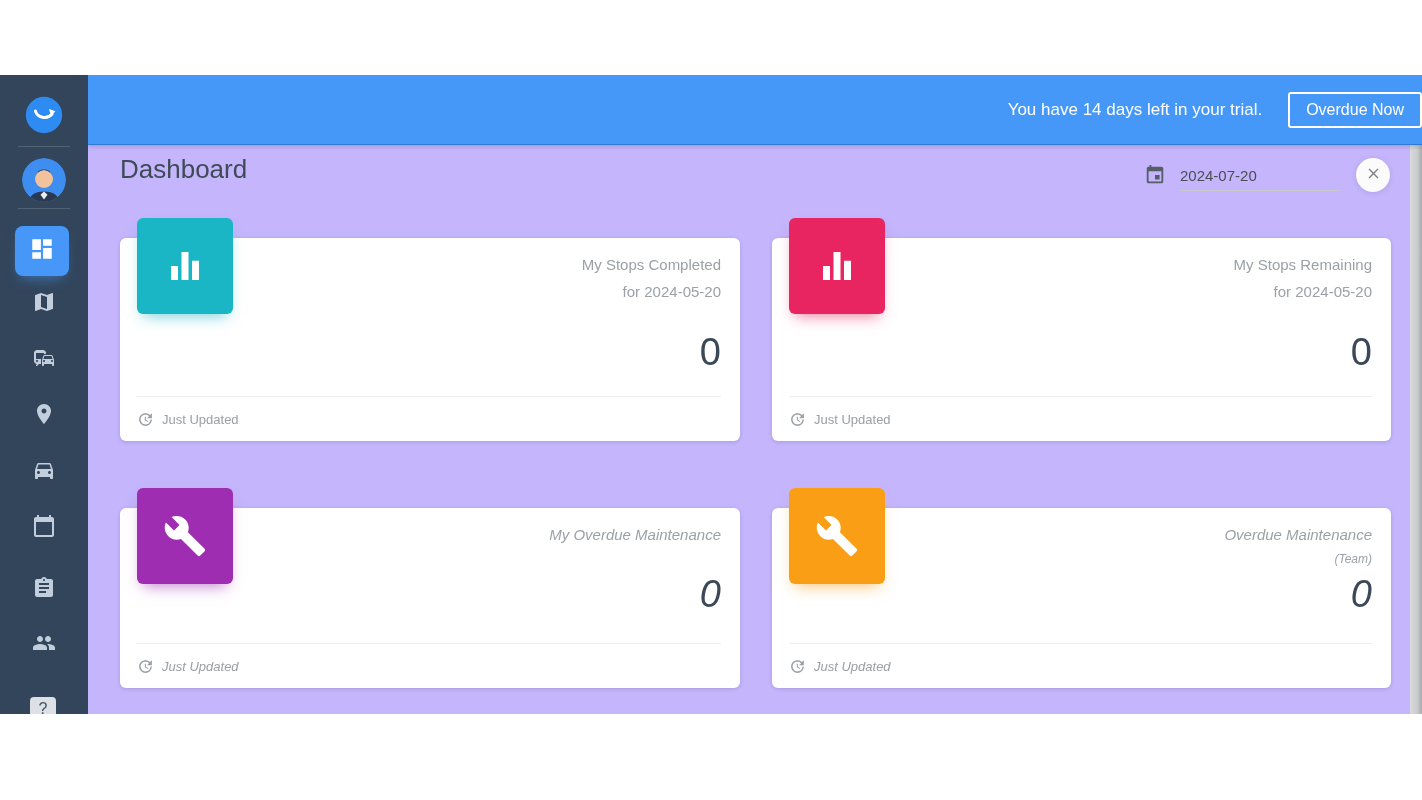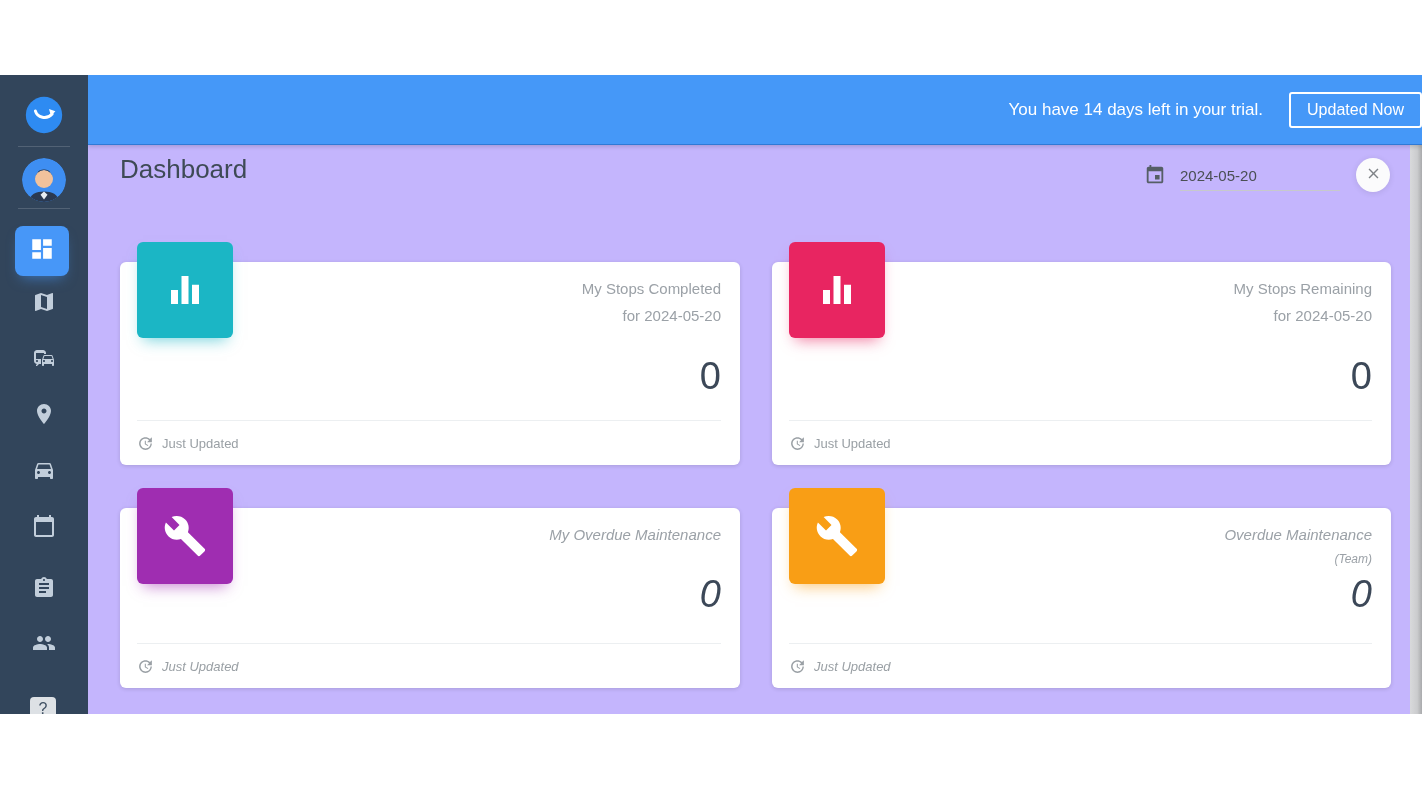--- a/index.html
+++ b/index.html
@@ -38,21 +38,21 @@
 
   .calendar-icon { position:absolute; left:1056px; top:19px; }
   .date-text { position:absolute; left:1092px; top:22px; font-size:15px; font-weight:500; color:#4a4f54; cursor:text; }
   .date-underline { position:absolute; left:1092px; top:45px; width:160px; height:1px; background:#c7c9cb; }
   .close-btn { position:absolute; left:1268px; top:13px; width:34px; height:34px; border-radius:50%;
                background:#fbfbfc; box-shadow:0 1px 6px rgba(0,0,0,.10); border:none; cursor:pointer;
                display:flex; align-items:center; justify-content:center; }
 
   
   .card { position:absolute; background:#ffffff; border-radius:6px; box-shadow:0 1px 4px rgba(0,0,0,.14); }
-  .card.r1 { top:93px; height:203px;margin-top:24px; }
+  .card.r1 { top:93px; height:203px; }
   .card.r2 { top:363px; height:180px;font-style:italic; }
   .card.c1 { left:32px; width:620px; }
   .card.c2 { left:684px; width:619px; }
 
   .icon-box { position:absolute; top:-20px; left:17px; width:96px; height:96px; border-radius:6px;
               display:flex; align-items:center; justify-content:center; }
   .icon-teal   { background:#1bb6c5; box-shadow:0 8px 14px -6px rgba(27,182,197,.6); }
   .icon-pink   { background:#e82561; box-shadow:0 8px 14px -6px rgba(232,37,97,.6); }
   .icon-purple { background:#9f2db1; box-shadow:0 8px 14px -6px rgba(159,45,177,.6); }
   .icon-orange { background:#f99e15; box-shadow:0 8px 14px -6px rgba(249,158,21,.6); }
@@ -72,21 +72,21 @@
                   background:linear-gradient(to right,#d8d9db 0%,#cbccce 60%,#a9aaac 100%); cursor:pointer; }
 </style>
 </head>
 <body>
 
 <div class="stage">
   <div class="app">
 
     <div class="banner">
       <span class="banner-text">You have 14 days left in your trial.</span>
-      <button class="upgrade-btn">Updated Now</button>
+      <button class="upgrade-btn">Overdue Now</button>
     </div>
 
     <div class="sidebar">
       <div class="side-logo">
         <svg viewBox="0 0 44 44" width="40" height="40">
           <circle cx="22" cy="22" r="20" fill="#2e8bf2"></circle>
           <path d="M12.5 17.5 C14.5 25 25 27.5 31 21" stroke="#fff" stroke-width="3.2" fill="none" stroke-linecap="round"></path>
           <path d="M27.5 15.5 l7 2.3 -4.8 5.4 z" fill="#fff"></path>
         </svg>
       </div>
@@ -172,21 +172,21 @@
     </div>
 
     <div class="content">
       <div class="page-title">Dashboard</div>
 
       <span class="calendar-icon">
         <svg viewBox="0 0 24 24" width="22" height="22" fill="#555e66">
             <path d="M17 12h-5v5h5v-5zM16 1v2H8V1H6v2H5c-1.11 0-1.99.9-1.99 2L3 19c0 1.1.89 2 2 2h14c1.1 0 2-.9 2-2V5c0-1.1-.9-2-2-2h-1V3h-2V1h-2zm3 18H5V8h14v11z"></path>
           </svg>
       </span>
-      <div class="date-text">2024-05-20</div>
+      <div class="date-text">2024-07-20</div>
       <div class="date-underline"></div>
       <button class="close-btn">
         <span>
           <svg viewBox="0 0 24 24" width="17" height="17" fill="#7f8387">
               <path d="M19 6.41L17.59 5 12 10.59 6.41 5 5 6.41 10.59 12 5 17.59 6.41 19 12 13.41 17.59 19 19 17.59 13.41 12z"></path>
             </svg>
         </span>
       </button>
 
       <div class="card r1 c1">

